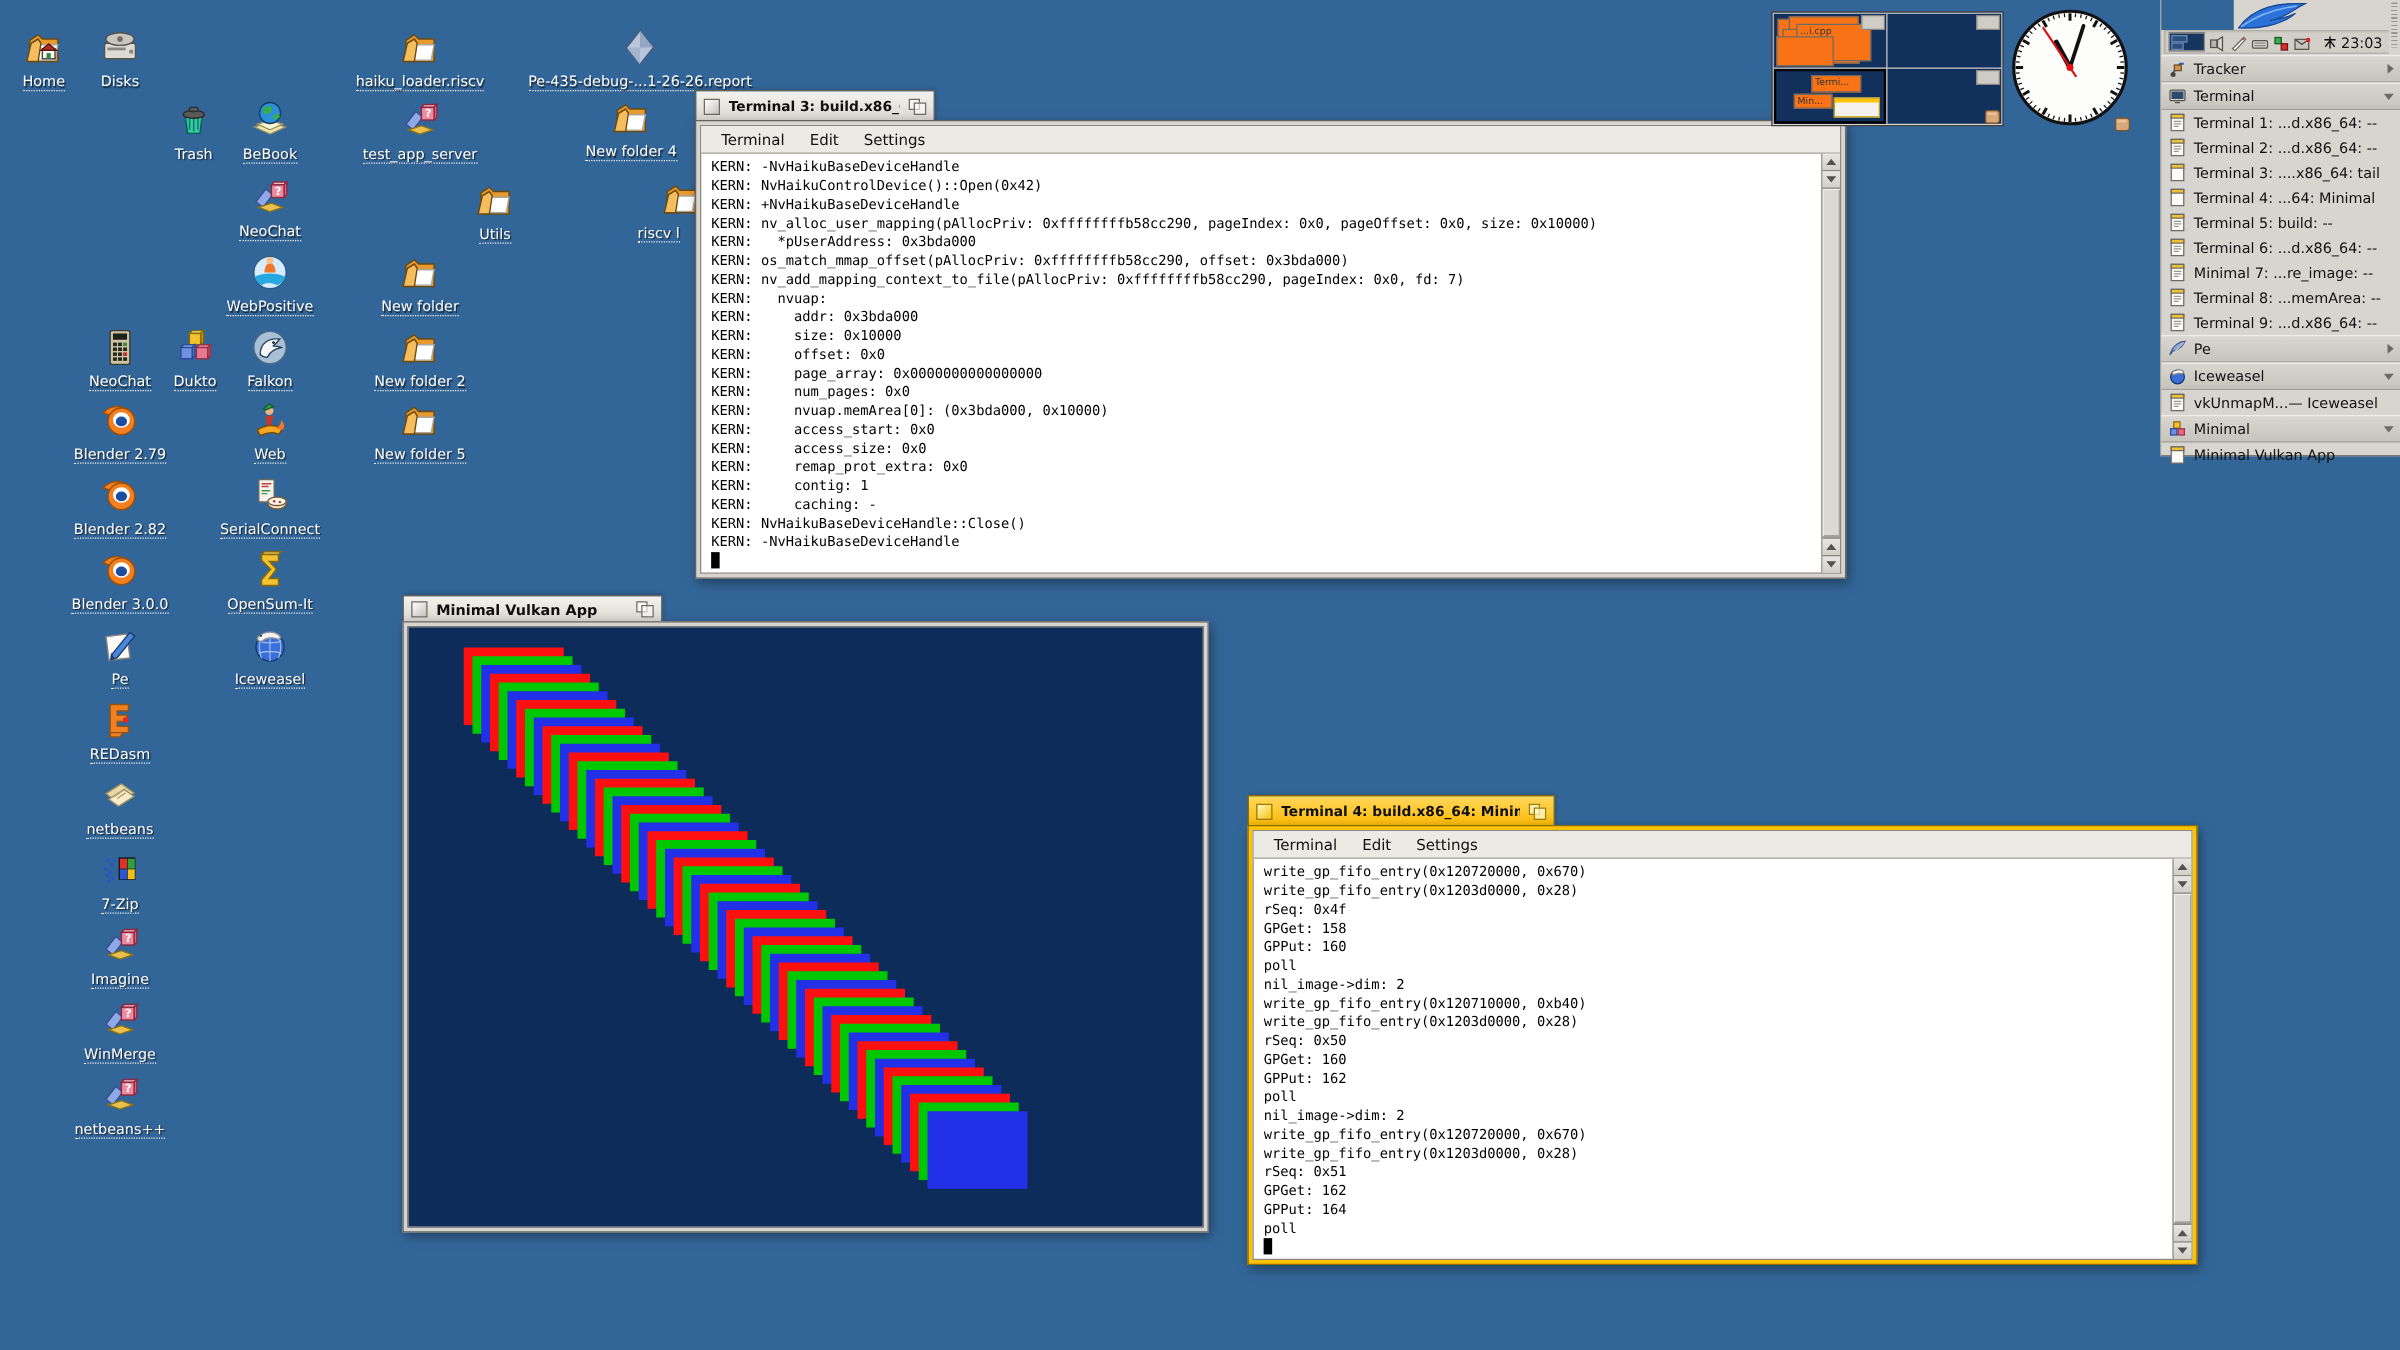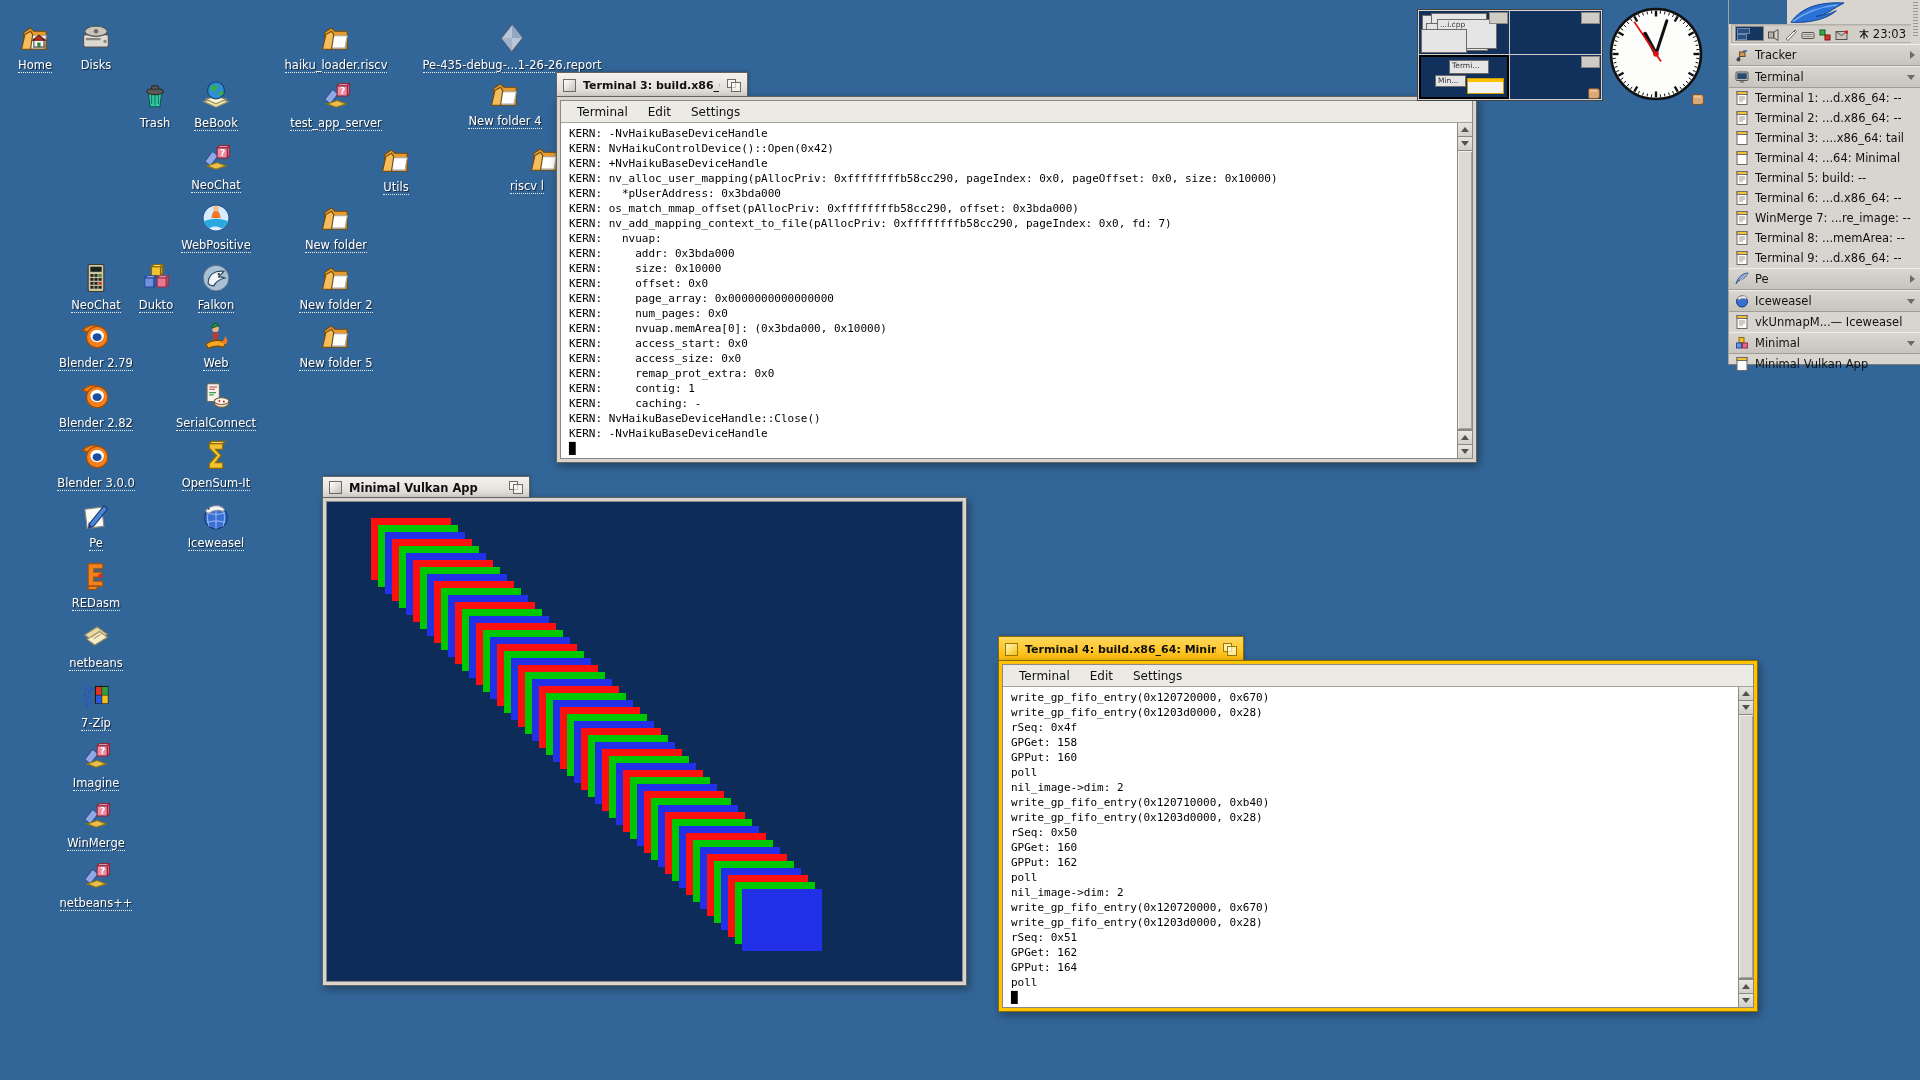--- a/index.html
+++ b/index.html
@@ -56,21 +56,21 @@
 .db-row.category{background:linear-gradient(#d9d6d0,#c7c4be);border-top:1px solid #efede9;border-bottom:1px solid #a09d96}
 .expander{position:absolute;right:5px;top:7px;width:0;height:0}
 .expander.right{border-top:4px solid transparent;border-bottom:4px solid transparent;border-left:5px solid #6e6b64;top:6px}
 .expander.down{border-left:4px solid transparent;border-right:4px solid transparent;border-top:5px solid #6e6b64;top:8px}
 
 .wsapp{position:absolute;left:1418px;top:10px;width:182px;height:88px;background:#12305c;border:1px solid #d8d5d0;outline:1px solid #45423e;z-index:9;display:grid;grid-template-columns:1fr 1fr;grid-template-rows:1fr 1fr}
 .ws-cell{position:relative;overflow:hidden;border-right:1px solid #cfccc6;border-bottom:1px solid #cfccc6}
 .ws-cell:nth-child(2n){border-right:none}
 .ws-cell:nth-child(n+3){border-bottom:none}
 .ws-cell.active{box-shadow:inset 0 0 0 2px #000}
-.ws-win{position:absolute;background:#e5e5e5;border:1px solid #6e6b66;font-size:7.5px;line-height:9px;color:#333;overflow:hidden;padding-left:2px;box-sizing:border-box}
+.ws-win{position:absolute;background:#f97316;border:1px solid #6e6b66;font-size:7.5px;line-height:9px;color:#333;overflow:hidden;padding-left:2px;box-sizing:border-box}
 .ws-win.activewin{border-color:#c79c00;box-shadow:inset 0 3px 0 #fdc203;background:#f4f2ee}
 .ws-deskbar{position:absolute;top:1px;right:1px;width:17px;height:10px;background:#cfccc6;border:1px solid #8a8780}
 
 .hand{position:absolute;width:10px;height:9px;background:#d8a878;border:1px solid #7a5430;border-radius:2px 3px 3px 2px;z-index:10}
 .hand:after{content:"";position:absolute;left:1px;top:1px;width:7px;height:2px;background:#eac296}
 
 .clockwin{position:absolute;left:1606px;top:4px;z-index:9}
 .kanji-svg{width:12px;height:12px}
 </style>
 </head>
@@ -352,21 +352,21 @@
             <path d="M5 7h6M5 9h6M5 11h4" stroke="#9a978f" fill="none"></path>
           </svg></span>
         <span>Terminal 6: ...d.x86_64: --</span>
       </div>
       <div class="db-row ">
         <span class="mi"><svg viewBox="0 0 16 16">
             <rect x="3" y="1.5" width="10" height="13" fill="#fcfcfa" stroke="#6e6b64"></rect>
             <rect x="3" y="1.5" width="10" height="3" fill="#f2c230" stroke="#6e6b64"></rect>
             <path d="M5 7h6M5 9h6M5 11h4" stroke="#9a978f" fill="none"></path>
           </svg></span>
-        <span>WinMerge 7: ...re_image: --</span>
+        <span>Minimal 7: ...re_image: --</span>
       </div>
       <div class="db-row ">
         <span class="mi"><svg viewBox="0 0 16 16">
             <rect x="3" y="1.5" width="10" height="13" fill="#fcfcfa" stroke="#6e6b64"></rect>
             <rect x="3" y="1.5" width="10" height="3" fill="#f2c230" stroke="#6e6b64"></rect>
             <path d="M5 7h6M5 9h6M5 11h4" stroke="#9a978f" fill="none"></path>
           </svg></span>
         <span>Terminal 8: ...memArea: --</span>
       </div>
       <div class="db-row ">

